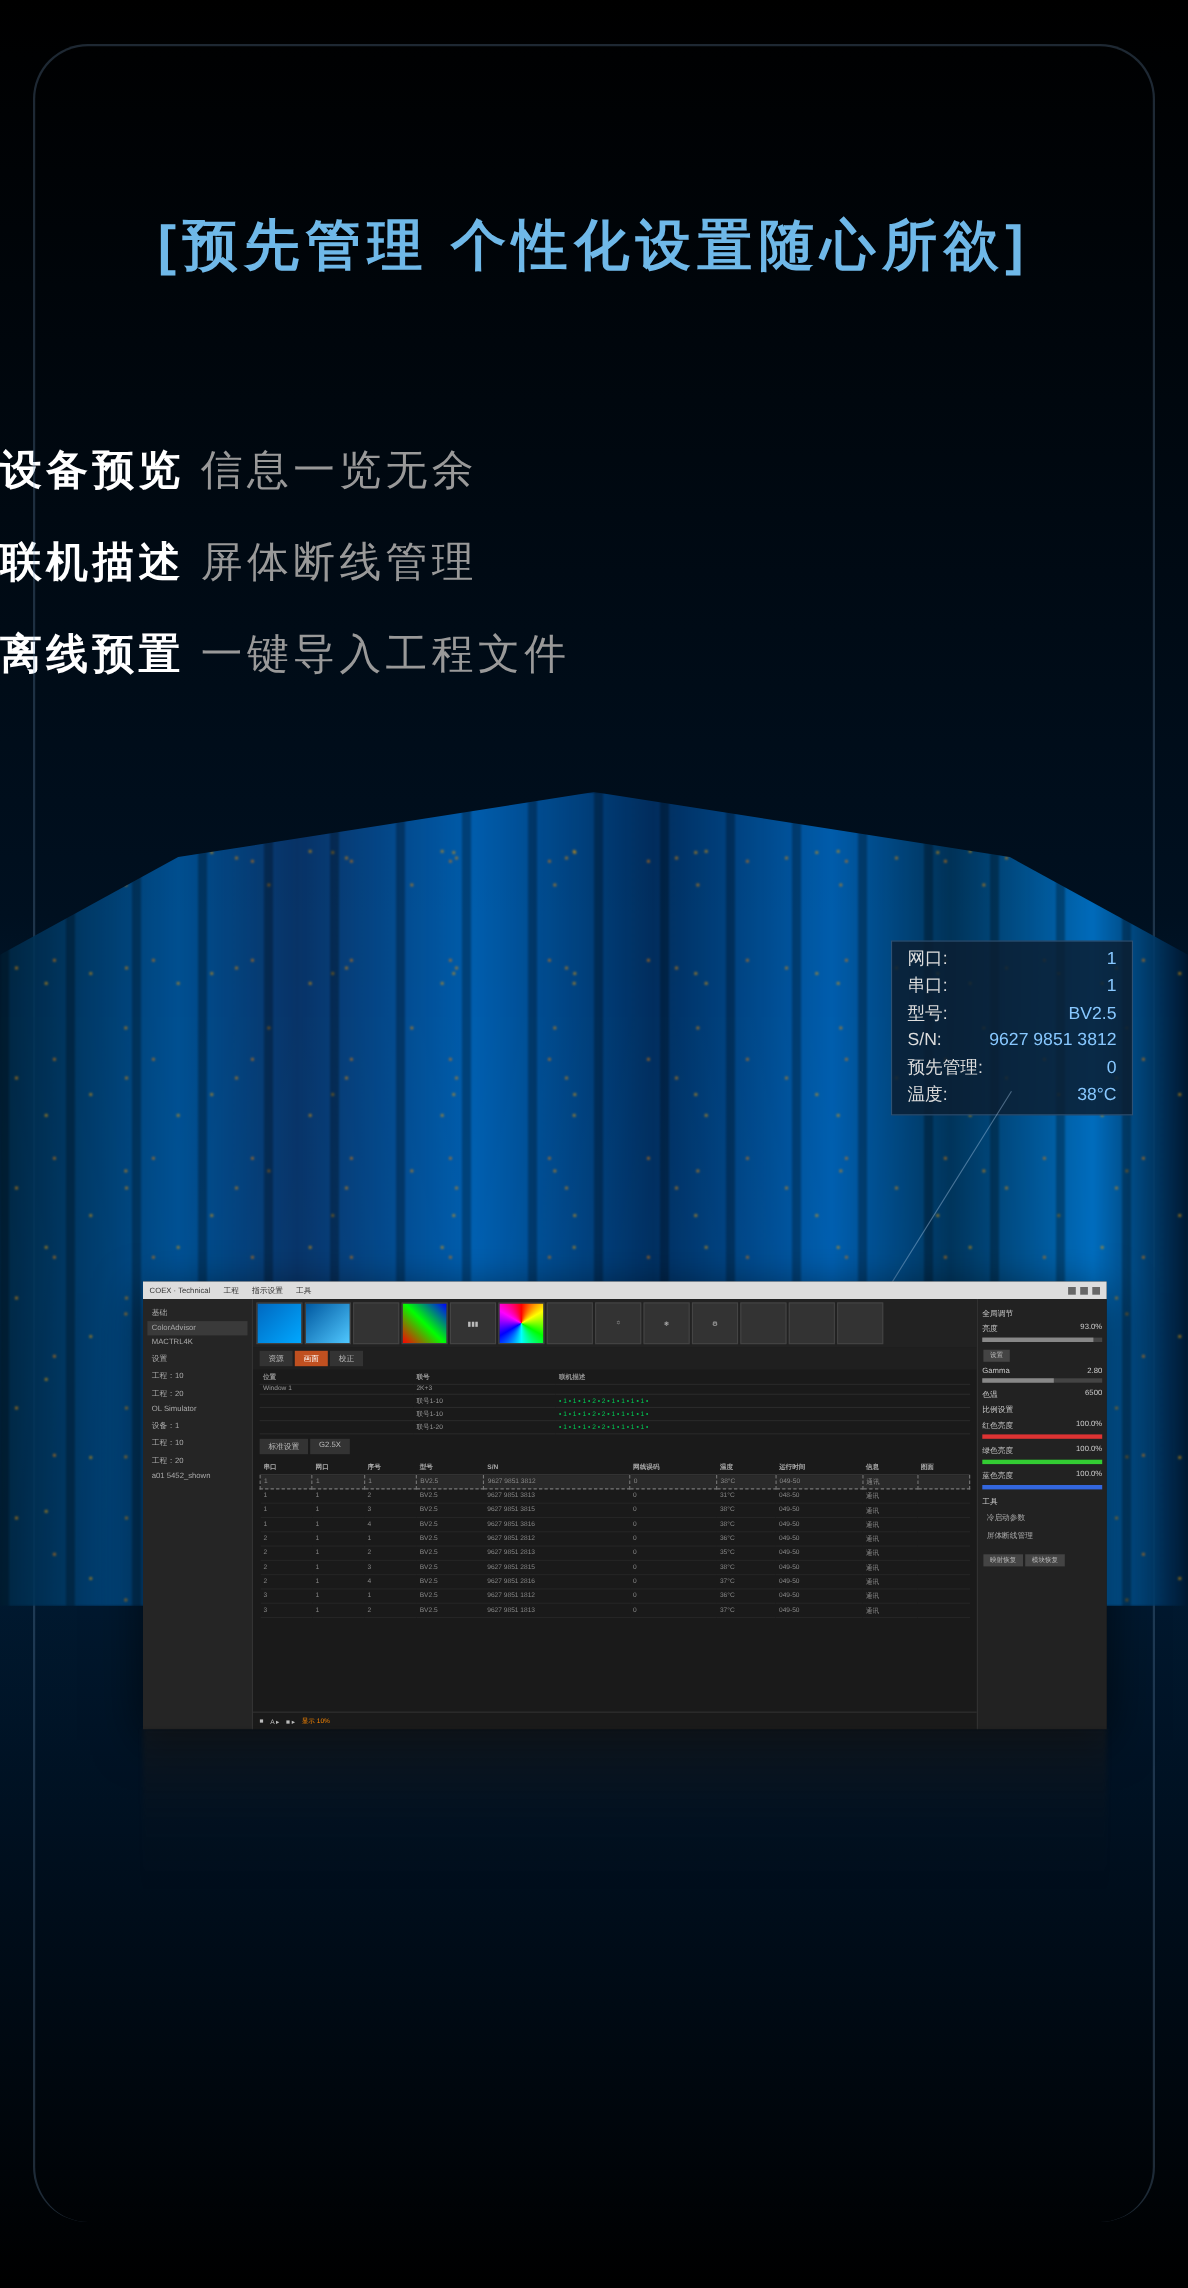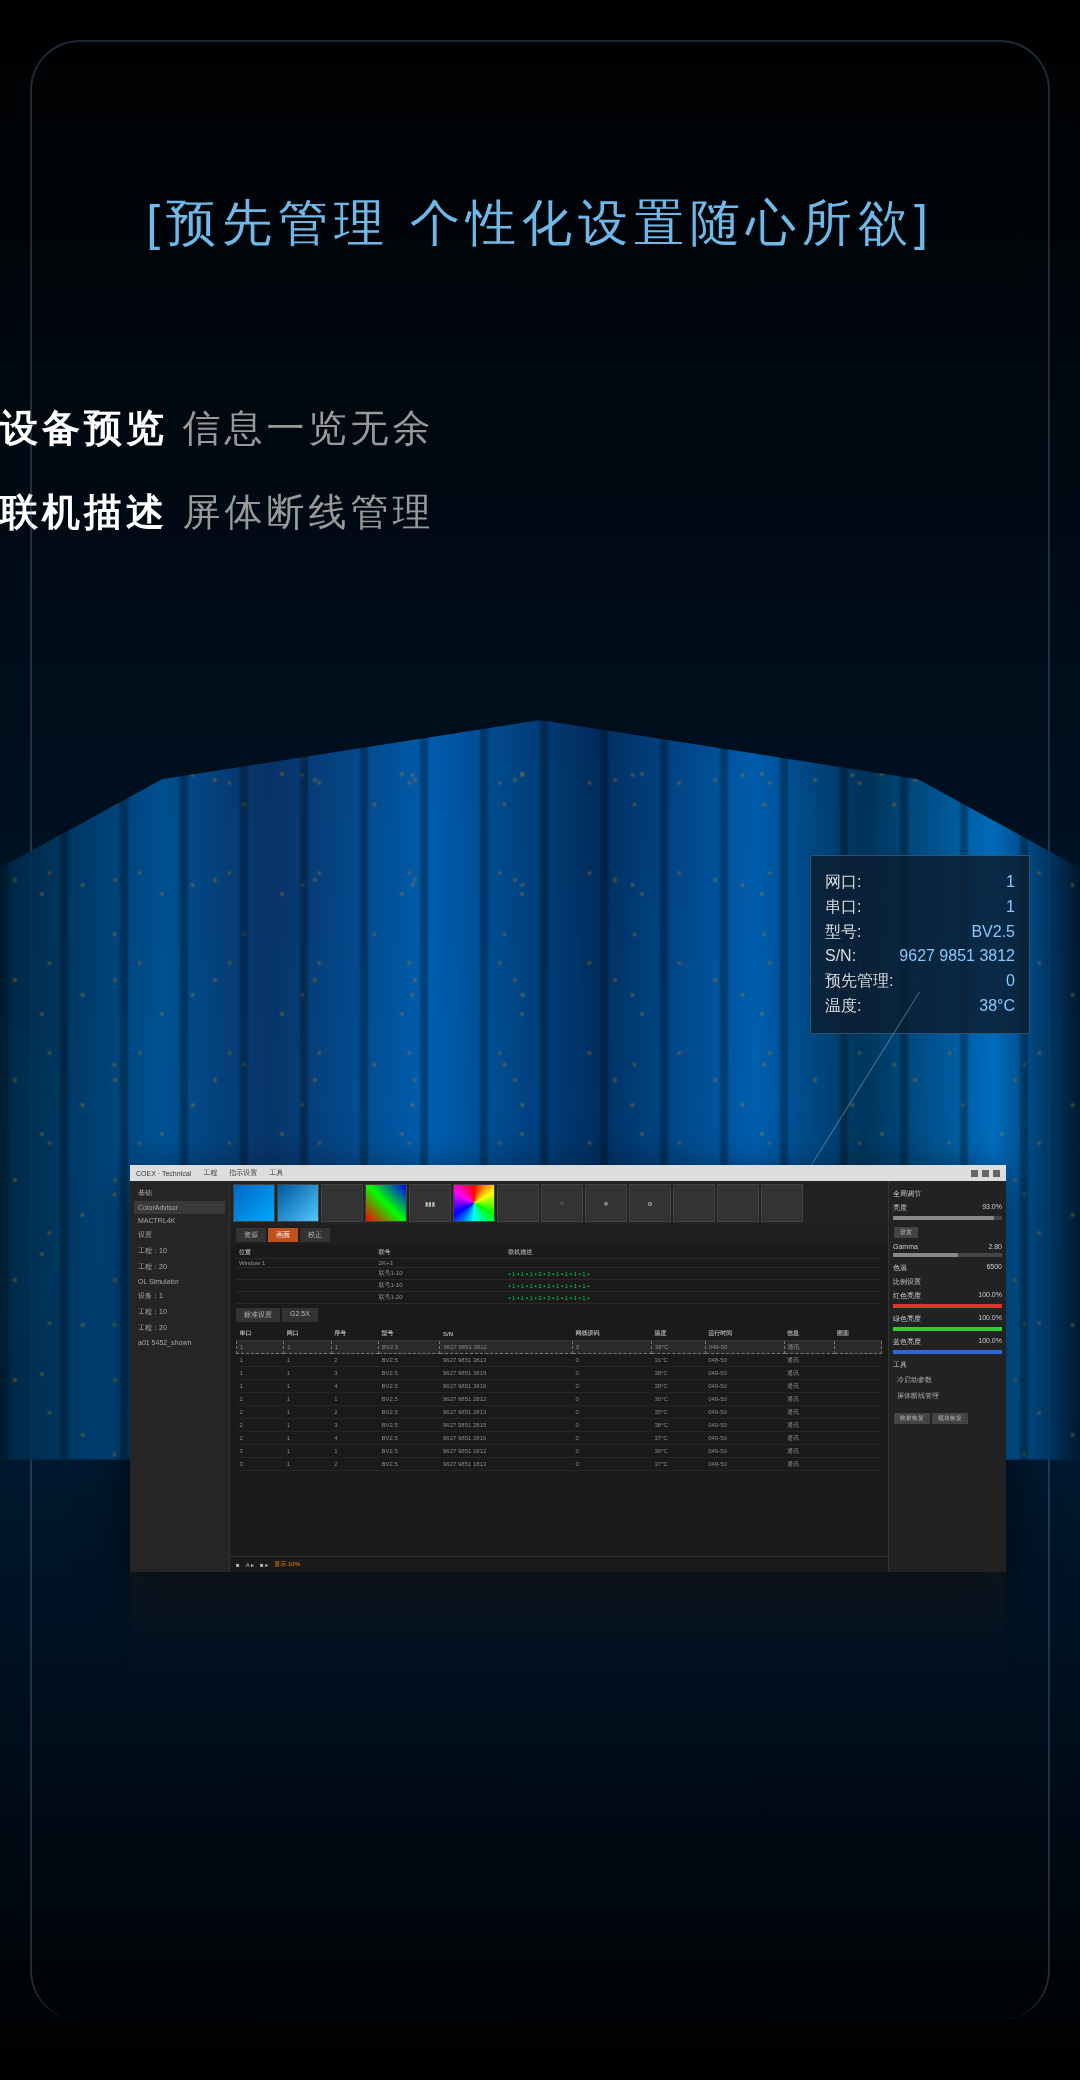--- a/index.html
+++ b/index.html
@@ -1,24 +1,24 @@
 <!DOCTYPE html>
 <html><head>
 <meta charset="utf-8">
 <style>
 *{margin:0;padding:0;box-sizing:border-box}
 body{width:1080px;height:2080px;background:linear-gradient(180deg,#000 0%,#001020 40%,#012545 55%,#001020 80%,#000 100%);font-family:"Microsoft YaHei",sans-serif;color:#ddd;position:relative;overflow:hidden}
 .frame-border{position:absolute;top:40px;left:30px;right:30px;bottom:60px;border:2px solid rgba(120,160,200,.25);border-radius:50px;border-bottom:none;pointer-events:none}
-.title{text-align:center;padding-top:190px;font-size:50px;letter-spacing:6px;color:#6fb8e8;font-weight:400}
+.title{text-align:center;padding-top:190px;font-size:50px;letter-spacing:6px;color:#6fb8e8;font-weight:700}
 .features{margin-top:130px;font-size:38px;line-height:2.2;letter-spacing:4px}
 .features .bold{font-weight:600;color:#fff}
 .features .grey{color:#999}
 .waterfall{position:absolute;top:720px;left:0;right:0;height:740px;background:linear-gradient(90deg,#002844 0%,#0058a0 15%,#0a3870 25%,#0068c0 40%,#023266 55%,#0068c0 70%,#003860 80%,#0078d0 92%,#001830 100%);filter:blur(1px);clip-path:polygon(0 20%,15% 8%,50% 0,85% 8%,100% 20%,100% 100%,0 100%);opacity:.88}
 .waterfall::before{content:"";position:absolute;inset:0;background:repeating-linear-gradient(90deg,rgba(0,0,0,.3) 0 8px,transparent 8px 60px),radial-gradient(2px 2px at 15% 60%,#f90,transparent),radial-gradient(2px 2px at 35% 45%,#fa0,transparent),radial-gradient(2px 2px at 55% 70%,#f80,transparent),radial-gradient(2px 2px at 75% 50%,#fa0,transparent),radial-gradient(2px 2px at 88% 65%,#f90,transparent);background-size:100% 100%,100px 100px,120px 120px,90px 90px,110px 110px,130px 130px}
-.info-callout{position:absolute;top:855px;right:50px;width:220px;background:rgba(10,30,50,.85);border:1px solid rgba(100,150,200,.4);padding:14px 14px;font-size:16px;line-height:1.55}
+.info-callout{position:absolute;top:855px;right:50px;width:220px;background:rgba(10,30,50,.85);border:1px solid rgba(100,150,200,.4);padding:4px 14px;font-size:16px;line-height:1.55}
 .info-callout .row{display:flex;justify-content:space-between}
 .info-callout .row span:last-child{color:#88c8ff}
 .app{position:absolute;top:1165px;left:130px;width:876px;height:407px;background:#1a1a1a;font-size:8px;color:#bbb;display:flex;flex-direction:column;box-shadow:0 10px 40px rgba(0,0,0,.6)}
 .menubar{height:16px;background:#ddd;color:#333;display:flex;align-items:center;padding:0 6px;gap:12px;font-size:7px}
 .menubar .spacer{flex:1}
 .wc{display:flex;gap:4px}
 .wc span{width:7px;height:7px;background:#666;display:block}
 .app-body{flex:1;display:flex}
 .sidebar{width:100px;background:#252525;border-right:1px solid #333;padding:4px}
 .side-item{padding:3px 4px;color:#aaa;font-size:7px}
@@ -60,20 +60,21 @@
 </head>
 <body>
 
 <div class="frame-border"></div>
 
 <h1 class="title">[预先管理 个性化设置随心所欲]</h1>
 
 <div class="features">
   <div><span class="bold">设备预览</span> <span class="grey">信息一览无余</span></div>
   <div><span class="bold">联机描述</span> <span class="grey">屏体断线管理</span></div>
+  <div><span class="bold">离线预置</span> <span class="grey">一键导入工程文件</span></div>
 </div>
 
 <div class="waterfall"></div>
 
 <div class="info-callout">
   <div class="row">
       <span>网口:</span>
       <span>1</span>
     </div>
   <div class="row">

